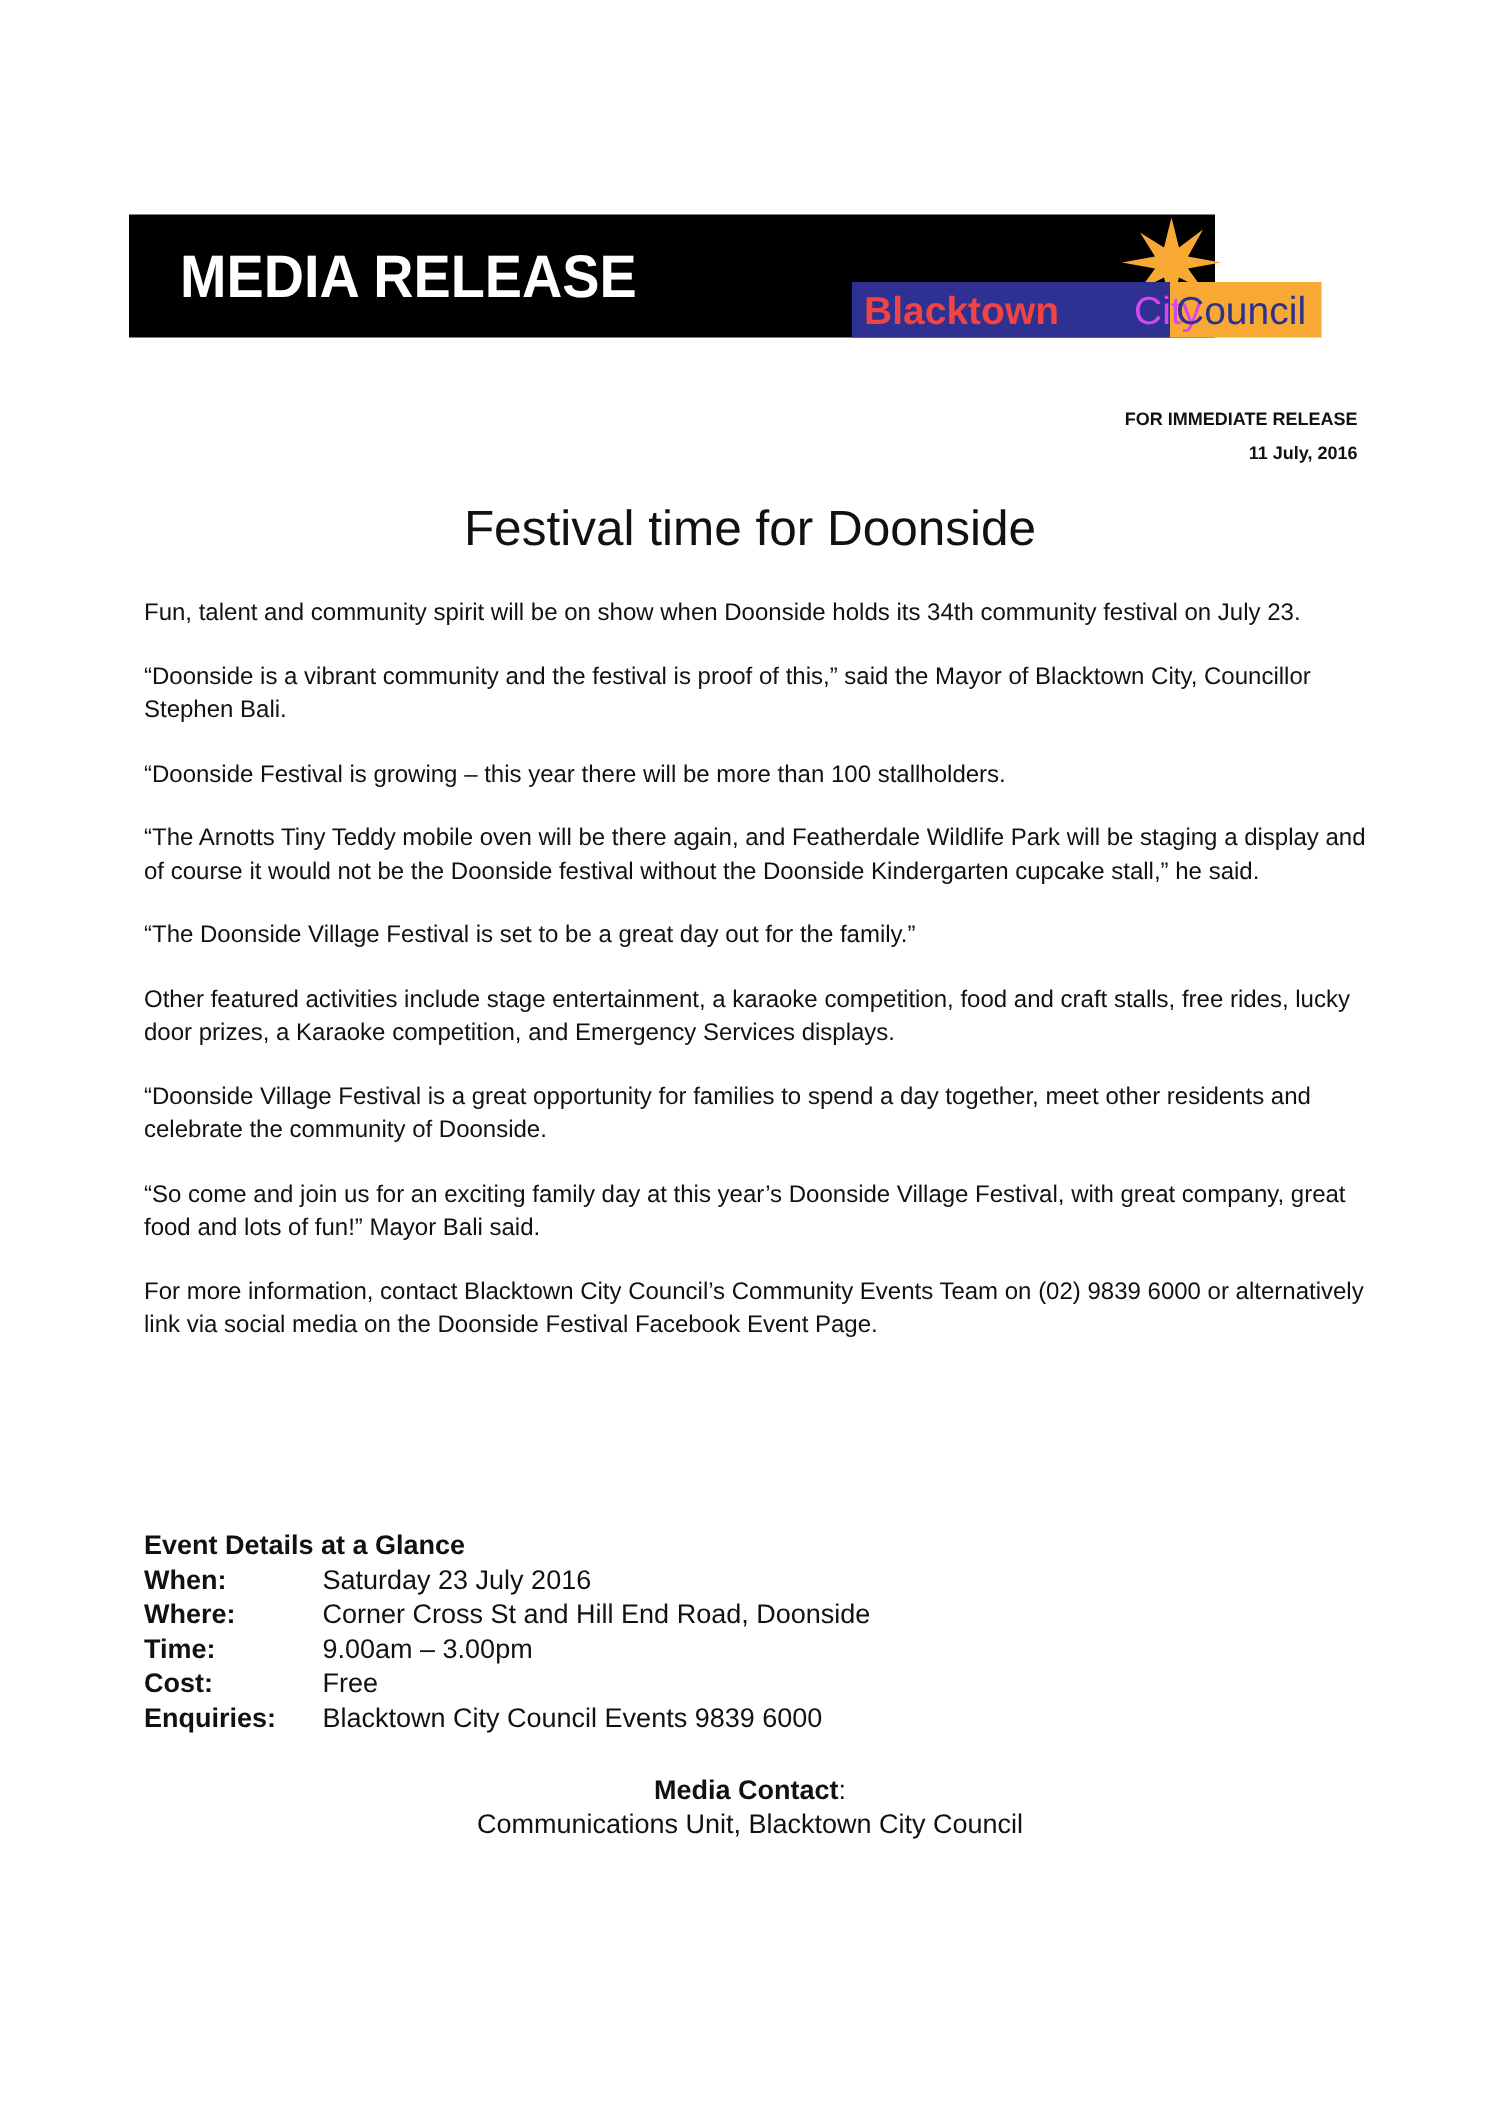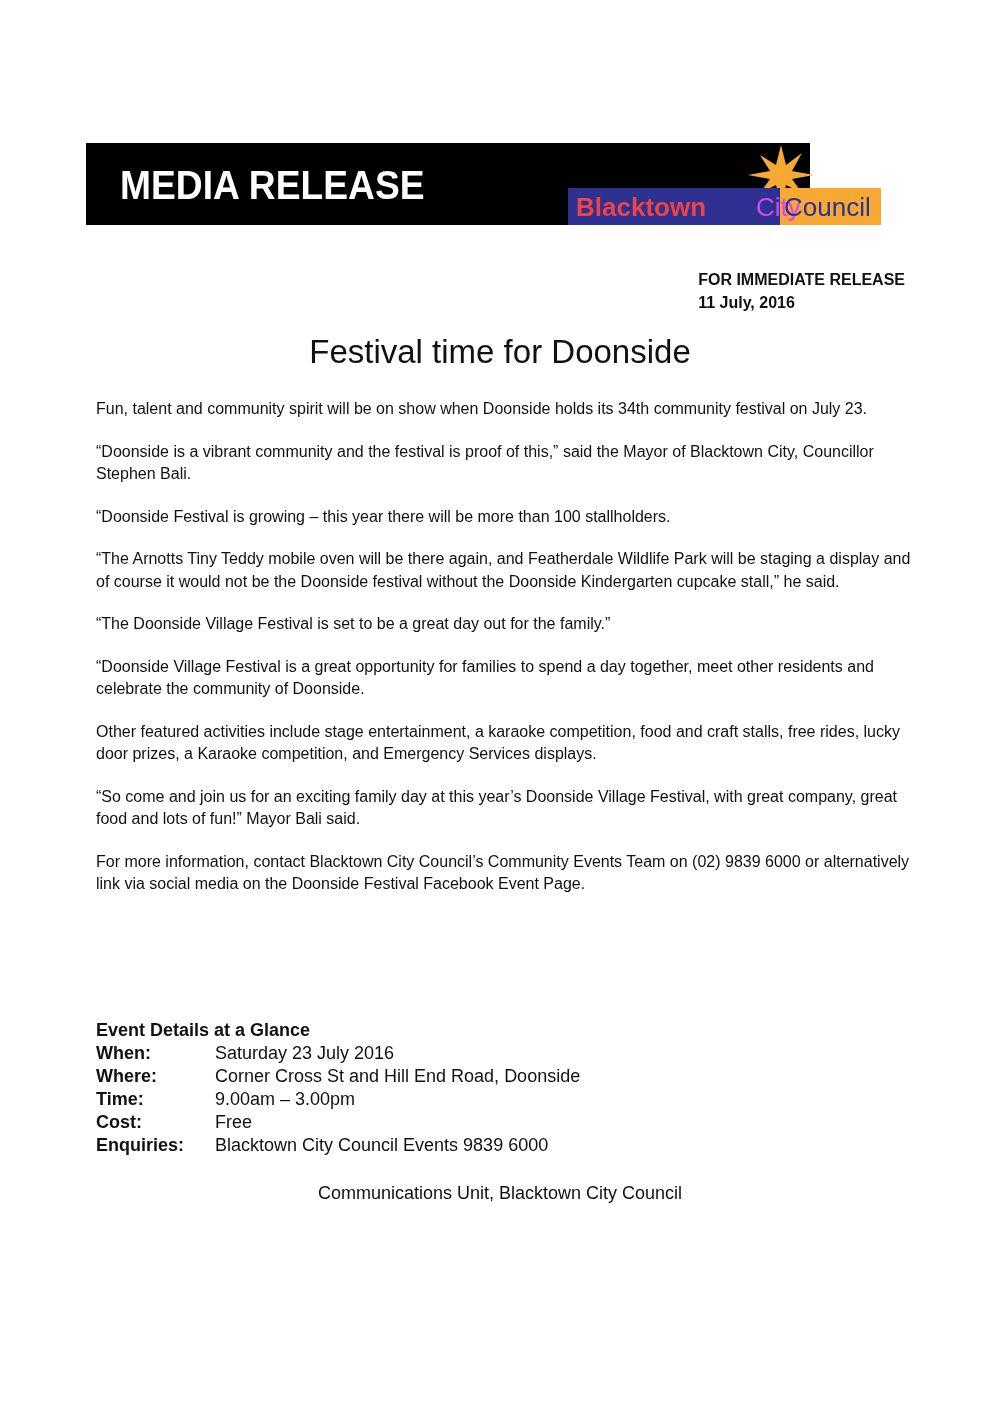--- a/index.html
+++ b/index.html
@@ -9,21 +9,21 @@
   .banner-title { position: absolute; left: 34px; top: 20px; color: #fff; font-weight: bold;
                   font-size: 40px; letter-spacing: 0px; transform: scaleX(0.93); transform-origin: left top; }
   .logo { position: absolute; left: 482px; top: 0px; width: 313px; height: 82px; }
   .logo-blue { position: absolute; left: 0; top: 45px; width: 212px; height: 37px; background: #2e3192; }
   .logo-orange { position: absolute; left: 212px; top: 45px; width: 101px; height: 37px; background: #f7a934; }
   .logo-star { position: absolute; left: 178px; top: 2px; width: 70px; height: 62px; }
   .logo-text-1 { position: absolute; left: 8px; top: 49px; color: #ef4444; font-weight: bold; font-size: 26px; }
   .logo-text-2 { position: absolute; left: 150px; top: 49px; color: #d946ef; font-size: 26px; margin-left: 38px; }
   .logo-text-3 { position: absolute; left: 216px; top: 49px; color: #2e3192; font-size: 26px; }
 
-  .release { position: absolute; right: 95px; top: 268px; font-weight: bold; font-size: 16px; line-height: 23px; }
+  .release { position: absolute; right: 95px; top: 268px; text-align: right; font-weight: bold; font-size: 12px; line-height: 23px; }
   .headline { position: absolute; left: 0; width: 1000px; top: 333px; text-align: center; font-weight: normal; font-size: 33px; }
 
   .body { position: absolute; left: 96px; top: 398px; width: 820px; font-size: 16px; line-height: 22.5px; }
   .body p { margin: 0 0 20px 0; }
 
   .glance { position: absolute; left: 96px; top: 1019px; font-size: 18px; line-height: 23px; }
   .glance-title { font-weight: bold; }
   .row { display: flex; }
   .row .k { width: 119px; font-weight: bold; }
 
@@ -53,22 +53,22 @@
 </div>
 
 <div class="headline">Festival time for Doonside</div>
 
 <div class="body">
   <p>Fun, talent and community spirit will be on show when Doonside holds its 34th community festival on July 23.</p>
   <p>“Doonside is a vibrant community and the festival is proof of this,” said the Mayor of Blacktown City, Councillor Stephen Bali.</p>
   <p>“Doonside Festival is growing – this year there will be more than 100 stallholders.</p>
   <p>“The Arnotts Tiny Teddy mobile oven will be there again, and Featherdale Wildlife Park will be staging a display and of course it would not be the Doonside festival without the Doonside Kindergarten cupcake stall,” he said.</p>
   <p>“The Doonside Village Festival is set to be a great day out for the family.”</p>
+  <p>Other featured activities include stage entertainment, a karaoke competition, food and craft stalls, free rides, lucky door prizes, a Karaoke competition, and Emergency Services displays.</p>
   <p>“Doonside Village Festival is a great opportunity for families to spend a day together, meet other residents and celebrate the community of Doonside.</p>
-  <p>Other featured activities include stage entertainment, a karaoke competition, food and craft stalls, free rides, lucky door prizes, a Karaoke competition, and Emergency Services displays.</p>
   <p>“So come and join us for an exciting family day at this year’s Doonside Village Festival, with great company, great food and lots of fun!” Mayor Bali said.</p>
   <p>For more information, contact Blacktown City Council’s Community Events Team on (02) 9839 6000 or alternatively link via social media on the Doonside Festival Facebook Event Page.</p>
 </div>
 
 <div class="glance">
   <div class="glance-title">Event Details at a Glance</div>
   <div class="row">
     <span class="k">When:</span>
     <span>Saturday 23 July 2016</span>
   </div>
@@ -84,14 +84,15 @@
     <span class="k">Cost:</span>
     <span>Free</span>
   </div>
   <div class="row">
     <span class="k">Enquiries:</span>
     <span>Blacktown City Council Events 9839 6000</span>
   </div>
 </div>
 
 <div class="contact">
+  <div><span class="lbl">Media Contact</span><span>:</span></div>
   <div>Communications Unit, Blacktown City Council</div>
 </div>
 
 </body></html>

